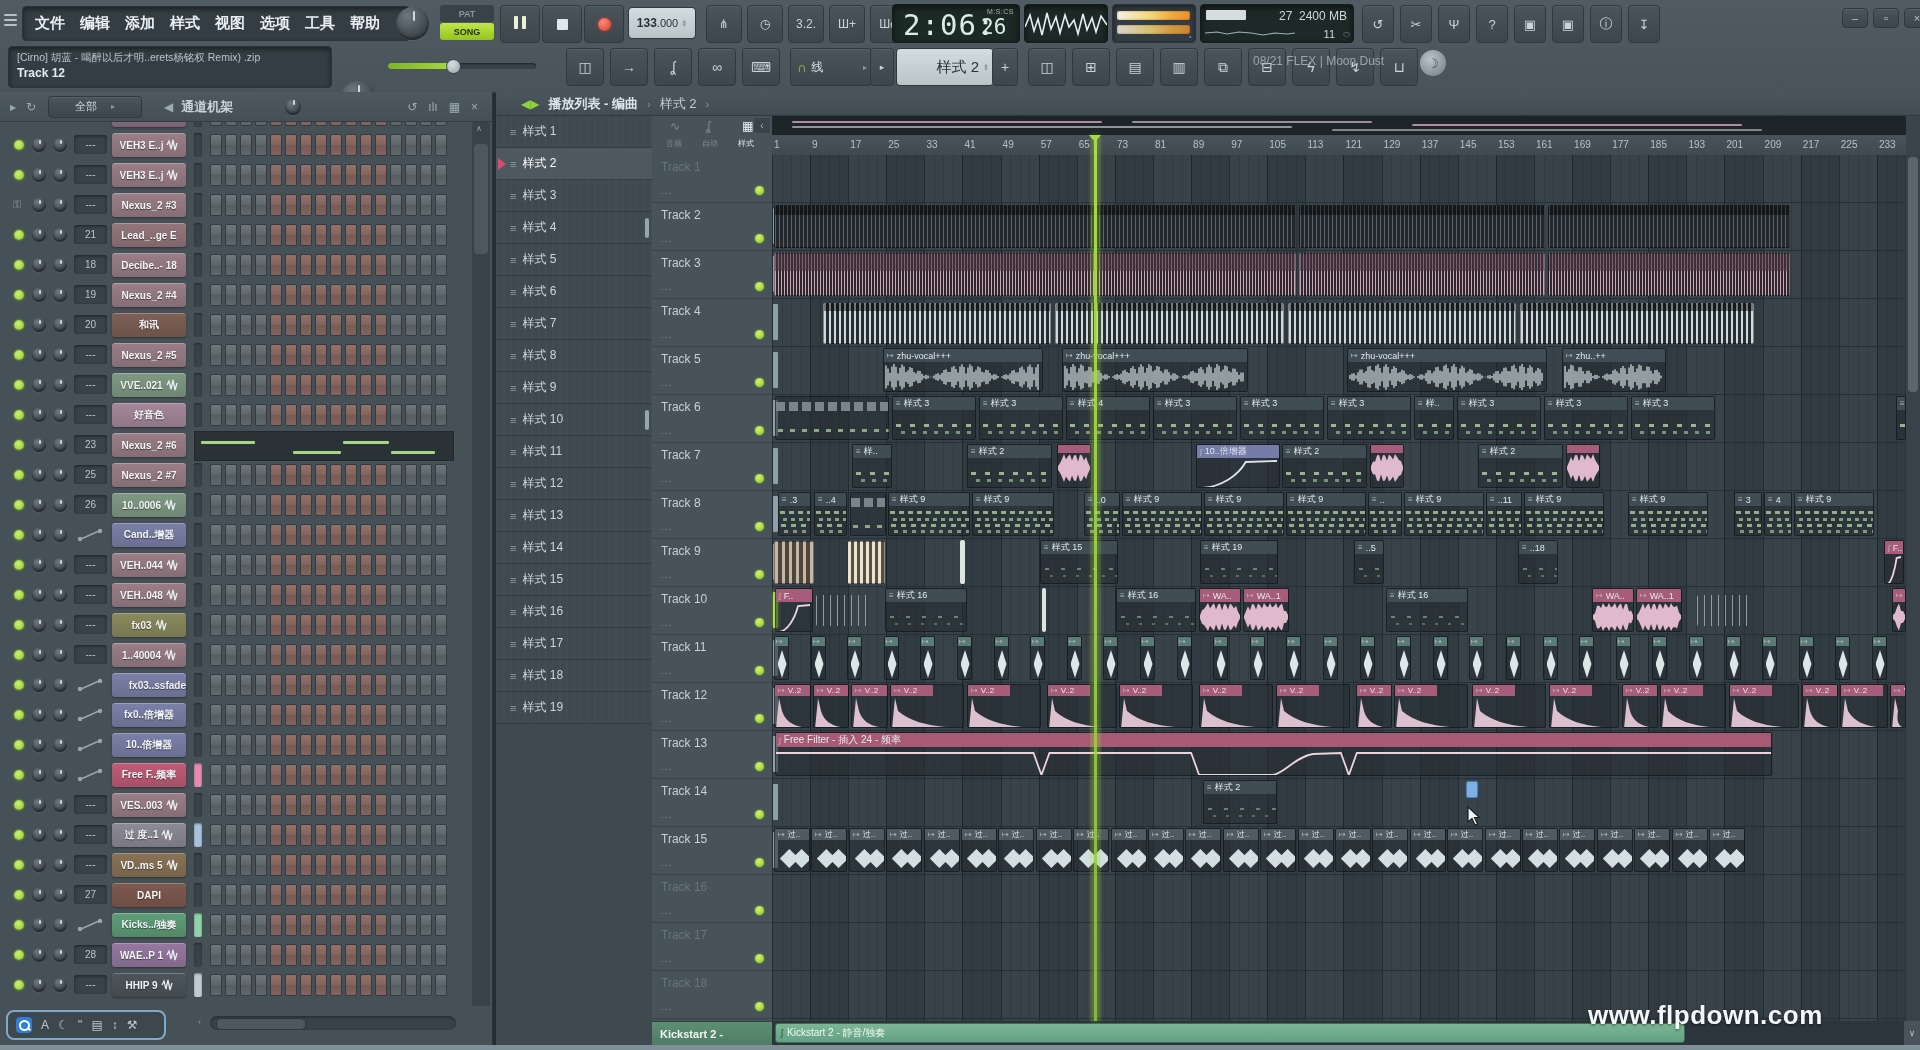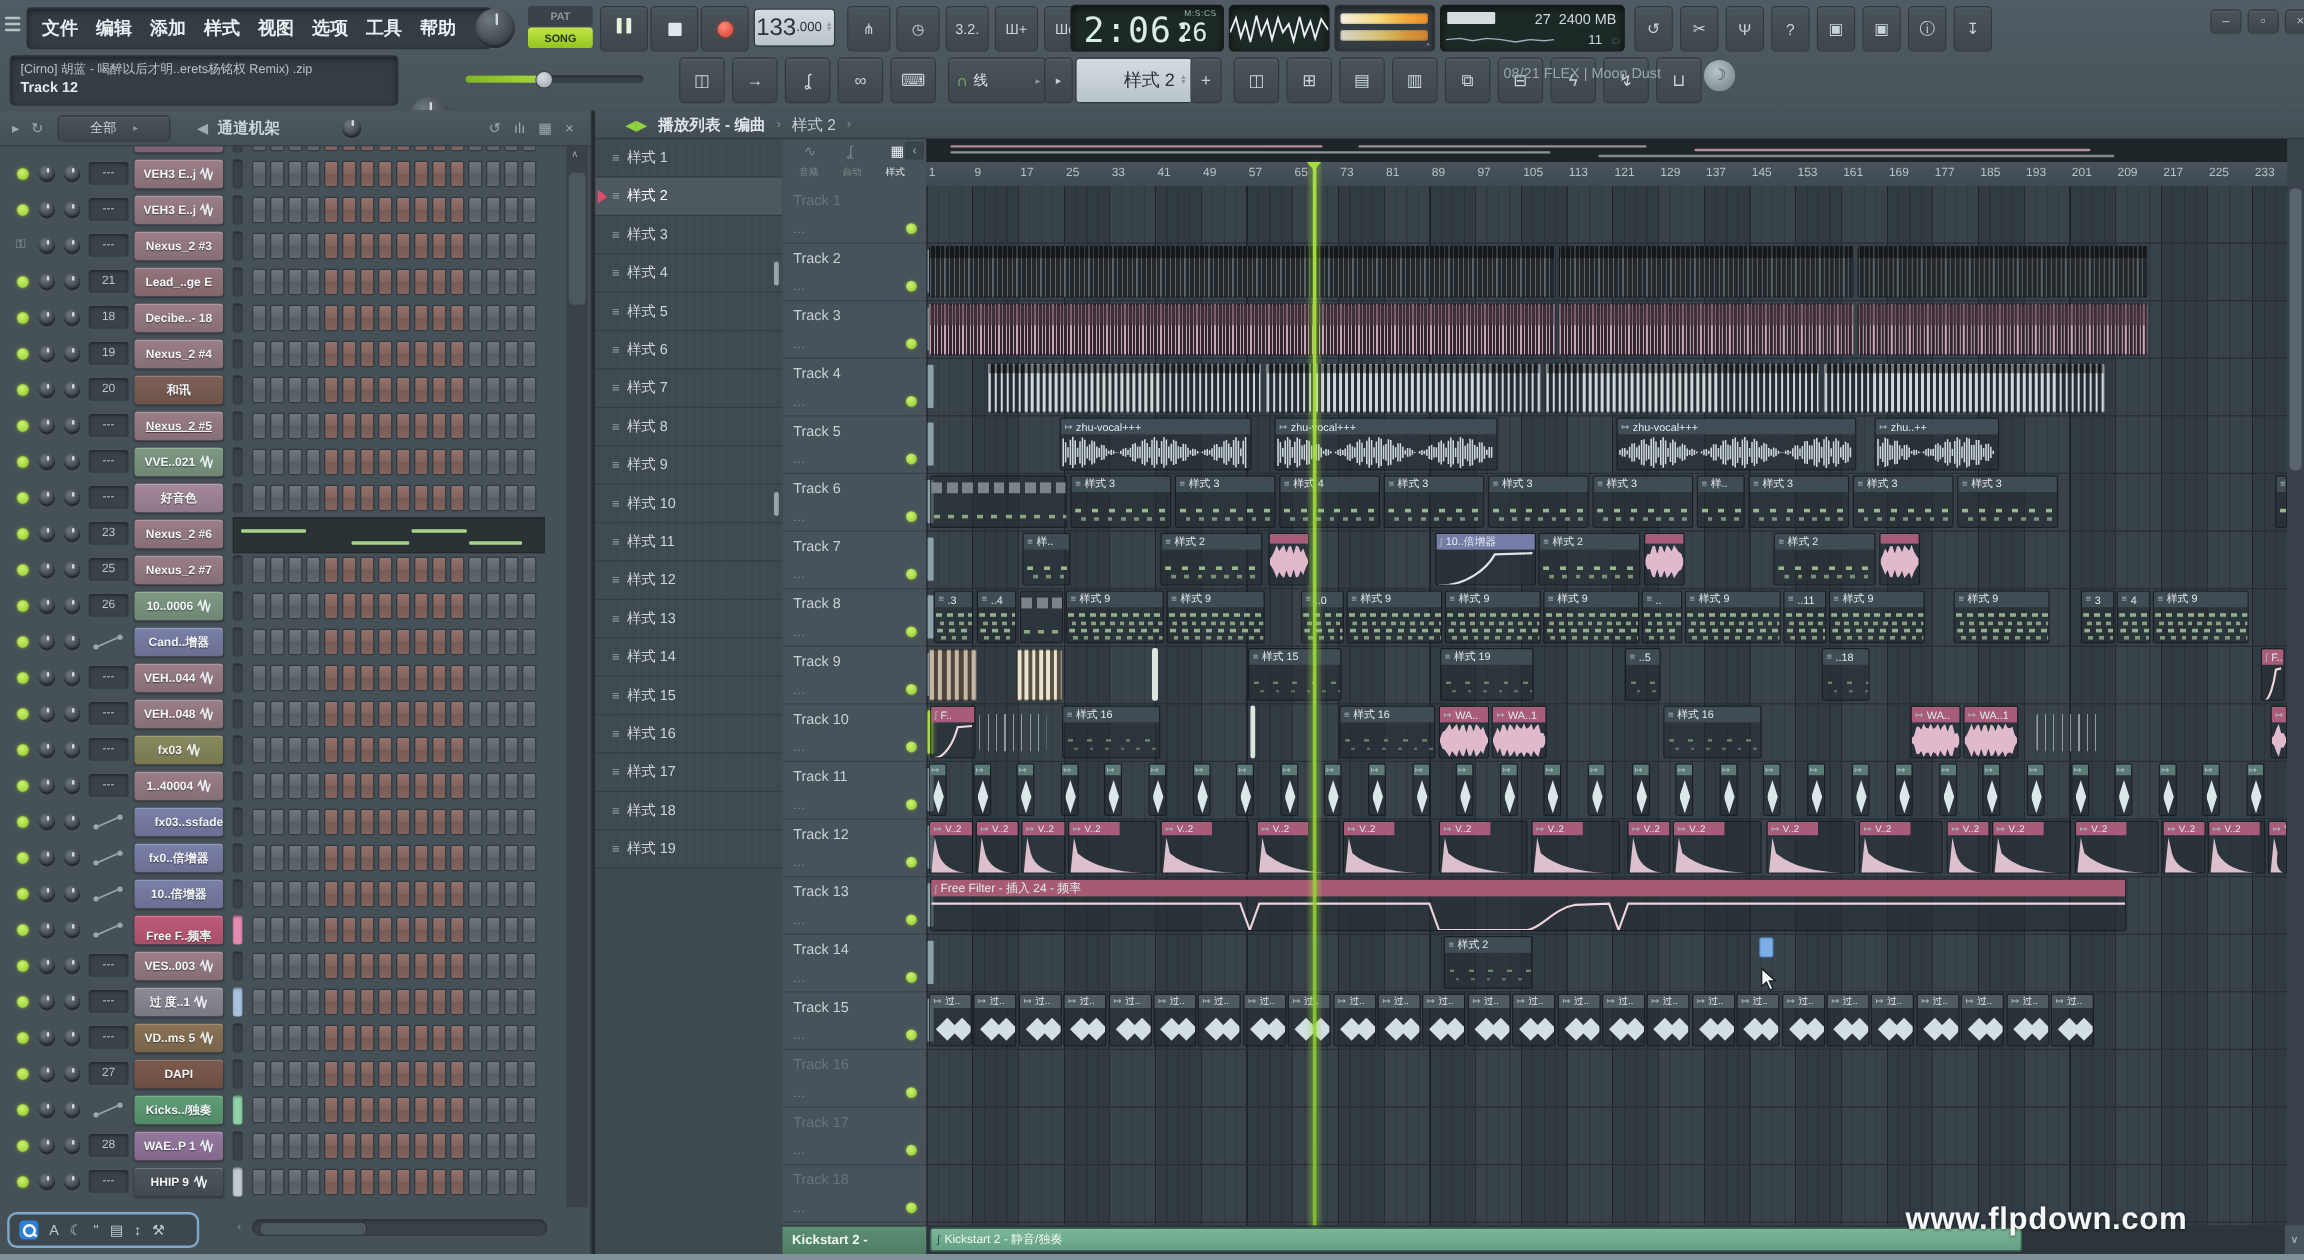--- a/index.html
+++ b/index.html
@@ -188,21 +188,21 @@
   <div class="abs btn tbtn" style="left:500px;top:5px;">
       <span class="pause-bars"><div></div><div></div></span>
     </div>
   <div class="abs btn tbtn" style="left:542px;top:5px;">
       <span class="stop-sq"></span>
     </div>
   <div class="abs btn tbtn" style="left:584px;top:5px;">
       <span class="rec-dot"></span>
     </div>
   <div class="abs light" style="left:628px;top:7px;width:66px;height:30px;display:flex;align-items:center;justify-content:center;">
-    <span style="font-size:20px;font-weight:normal;">133</span>
+    <span style="font-size:12px;font-weight:bold;">133</span>
       <span style="font-size:11px;">.000</span>
     <span class="spin" style="margin-left:3px;">
         <span>▲</span>
         <span>▼</span>
       </span>
   </div>
   <div id="mid-btns" class="abs" style="left:706px;top:5px;display:flex;gap:5px;">
       <div class="btn" style="width: 34px; height: 36px;">
         <div class="icon-g" style="font-size: 12px;">⋔</div>
       </div>
@@ -646,21 +646,21 @@
       <div class="ch-row">
         <div class="ch-inner">
           <div class="led"></div>
           <div class="knob kn1">
             <i></i>
           </div>
           <div class="knob kn2">
             <i></i>
           </div>
           <div class="numbox">---</div>
-          <div class="namebtn" style="background: linear-gradient(rgb(154, 126, 136), rgba(0, 0, 0, 0.133)), linear-gradient(rgb(154, 126, 136), rgb(154, 126, 136)) rgb(154, 126, 136); background-blend-mode: normal; text-decoration: underline;">
+          <div class="namebtn" style="background: linear-gradient(rgb(154, 126, 136), rgba(0, 0, 0, 0.133)), linear-gradient(rgb(154, 126, 136), rgb(154, 126, 136)) rgb(154, 126, 136); background-blend-mode: normal;">
             <div style="overflow: hidden; white-space: nowrap;">Nexus_2 #5</div>
           </div>
           <div class="ind"></div>
           <div class="cells">
             <div class="cell"></div>
             <div class="cell"></div>
             <div class="cell"></div>
             <div class="cell"></div>
             <div class="cell r"></div>
             <div class="cell r"></div>
@@ -1157,21 +1157,21 @@
           <div class="knob kn2">
             <i></i>
           </div>
           <div class="linkico">
             <svg width="30" height="16" viewBox="0 0 30 16" preserveAspectRatio="none">
               <path d="M5,12 L23,4" stroke="#9aa6ad" fill="none" stroke-width="1.5"></path>
               <circle cx="4" cy="12" r="2.2" fill="#9aa6ad"></circle>
               <circle cx="24" cy="4" r="2.2" fill="#9aa6ad"></circle>
             </svg>
           </div>
-          <div class="namebtn" style="background: linear-gradient(rgb(192, 92, 120), rgba(0, 0, 0, 0.133)), linear-gradient(rgb(192, 92, 120), rgb(192, 92, 120)) rgb(192, 92, 120); background-blend-mode: normal; align-items: flex-end;">
+          <div class="namebtn" style="background: linear-gradient(rgb(192, 92, 120), rgba(0, 0, 0, 0.133)), linear-gradient(rgb(192, 92, 120), rgb(192, 92, 120)) rgb(192, 92, 120); background-blend-mode: normal;">
             <div style="overflow: hidden; white-space: nowrap;">Free F..频率</div>
           </div>
           <div class="ind" style="background: rgb(228, 139, 176);"></div>
           <div class="cells">
             <div class="cell"></div>
             <div class="cell"></div>
             <div class="cell"></div>
             <div class="cell"></div>
             <div class="cell r"></div>
             <div class="cell r"></div>

